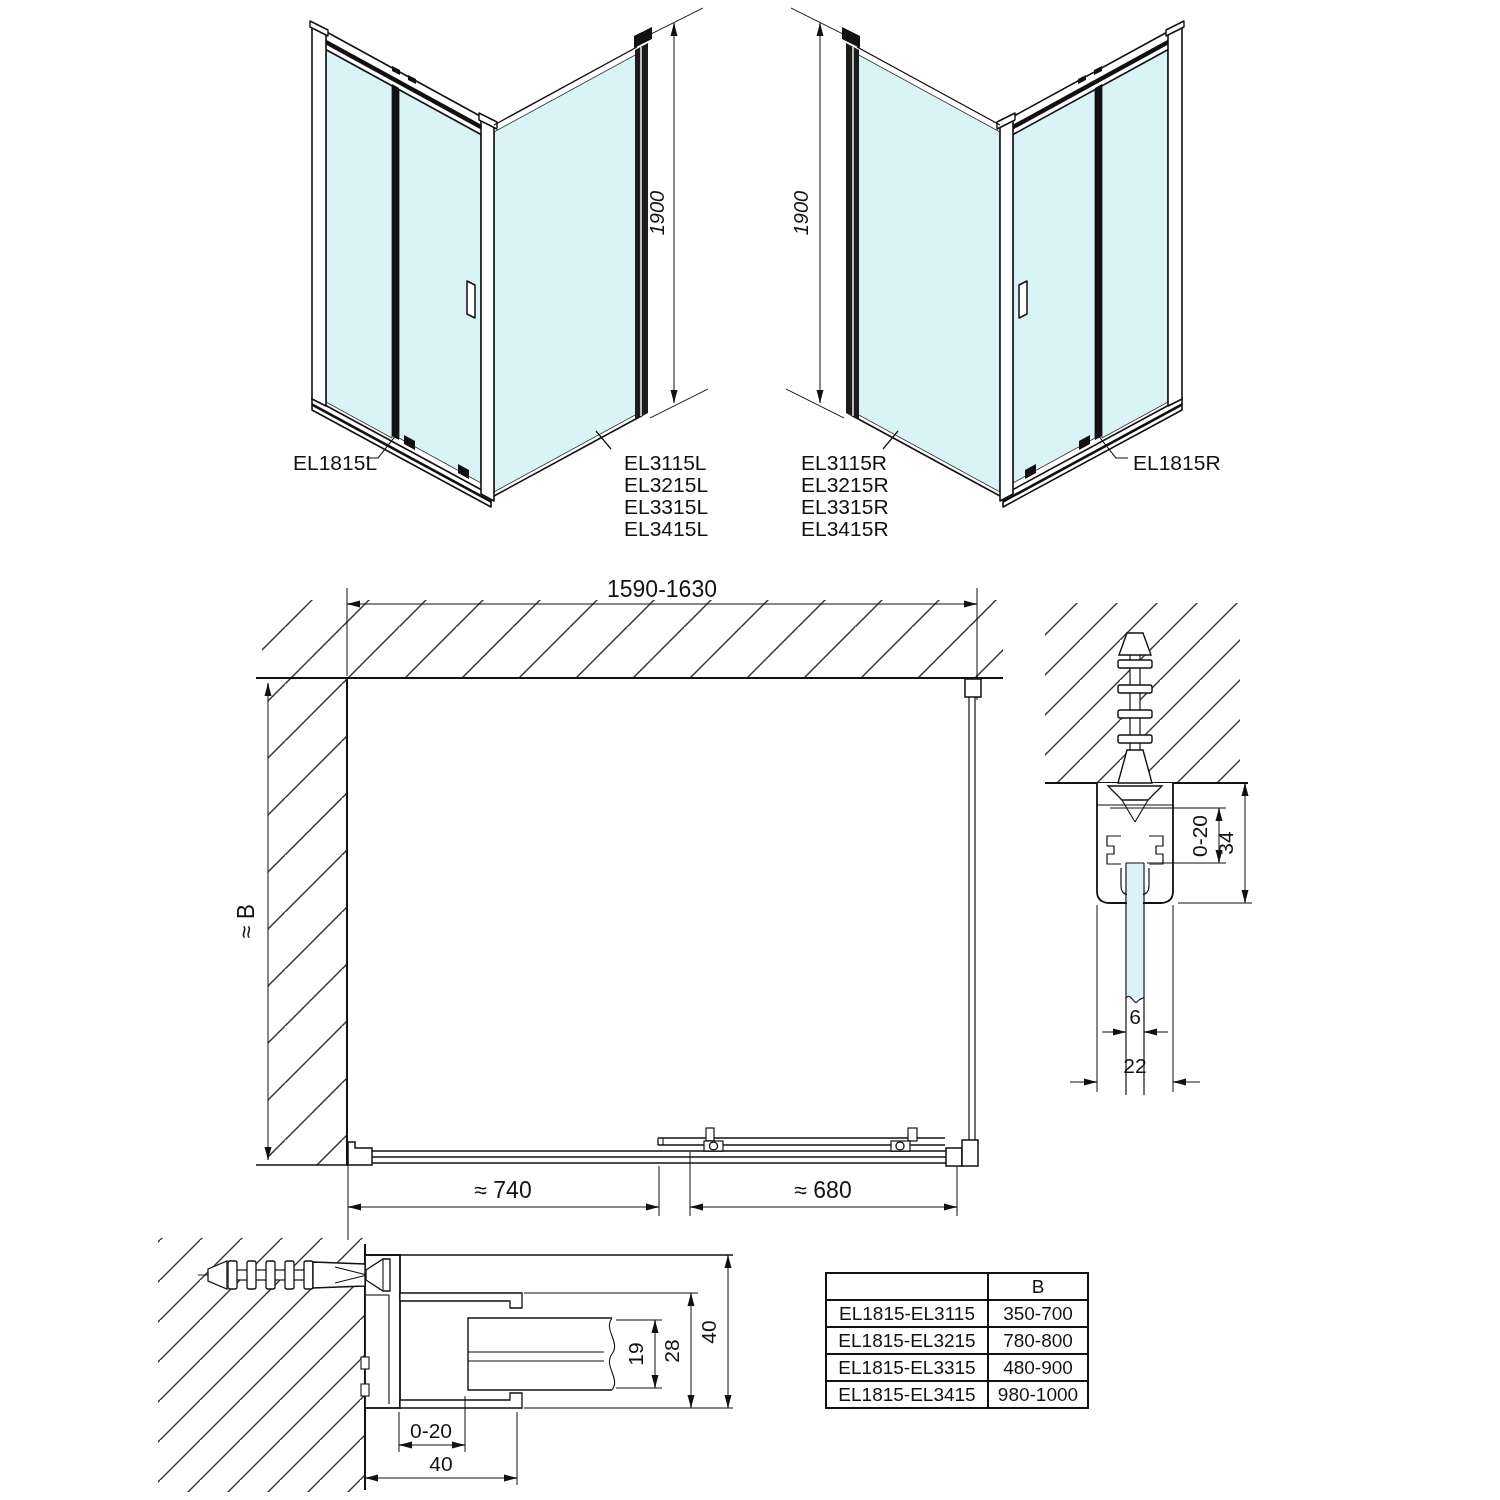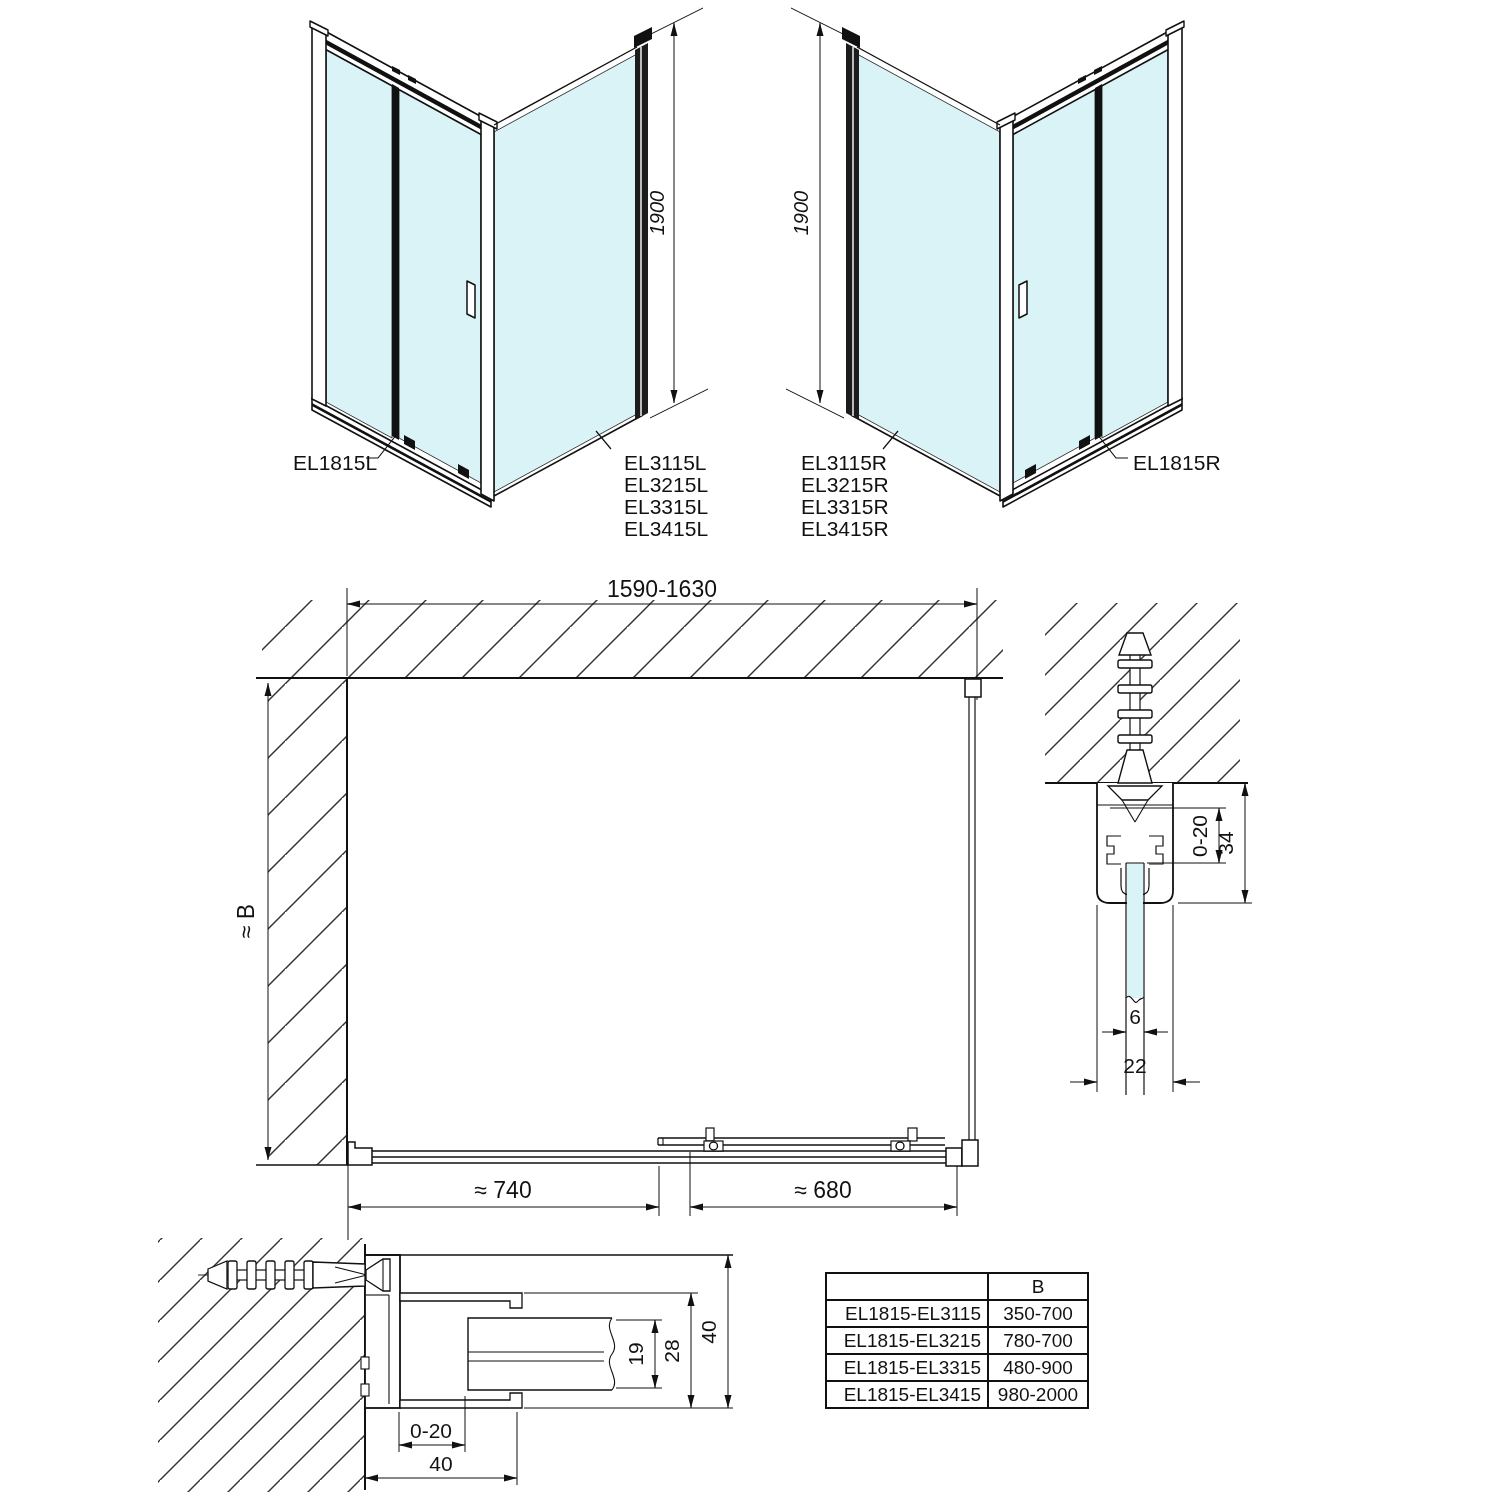--- a/index.html
+++ b/index.html
@@ -7,21 +7,21 @@
   #stage{position:absolute;left:0;top:0;width:1500px;height:1500px;}
   svg text{fill:#111;font-family:"Liberation Sans",sans-serif;}
   .dimtxt{font-size:23px;}
   .dimtxt-s{font-size:21px;}
   .isodim{font-size:20px;font-style:italic;}
   .lbl{font-size:21px;}
   
   #size-table{position:absolute;left:825px;top:1272px;border-collapse:collapse;background:#fff;}
   #size-table td,#size-table th{border:2px solid #111;font-size:19px;font-weight:normal;
      color:#111;padding:0 6px;height:25px;text-align:center;vertical-align:middle;}
-  #size-table .c1{width:148px;text-align:right;}
+  #size-table .c1{width:148px;}
   #size-table .c2{width:86px;}
 </style>
 </head>
 <body>
 
 <svg id="stage" viewBox="0 0 1500 1500">
   <defs>
     <pattern id="hatch57" patternUnits="userSpaceOnUse" width="57" height="57">
       <path d="M-6,63 L63,-6" stroke="#333" stroke-width="1.5" fill="none"></path>
       <path d="M51,63 L120,-6" stroke="#333" stroke-width="1.5" fill="none"></path>
@@ -258,24 +258,24 @@
       <tr>
     <th class="c1"></th>
     <th class="c2">B</th>
   </tr>
   <tr>
     <td class="c1">EL1815-EL3115</td>
     <td class="c2">350-700</td>
   </tr>
   <tr>
     <td class="c1">EL1815-EL3215</td>
-    <td class="c2">780-700</td>
+    <td class="c2">780-800</td>
   </tr>
   <tr>
     <td class="c1">EL1815-EL3315</td>
     <td class="c2">480-900</td>
   </tr>
   <tr>
     <td class="c1">EL1815-EL3415</td>
-    <td class="c2">980-2000</td>
+    <td class="c2">980-1000</td>
   </tr>
 </tbody>
   </table>
 
 </body></html>

